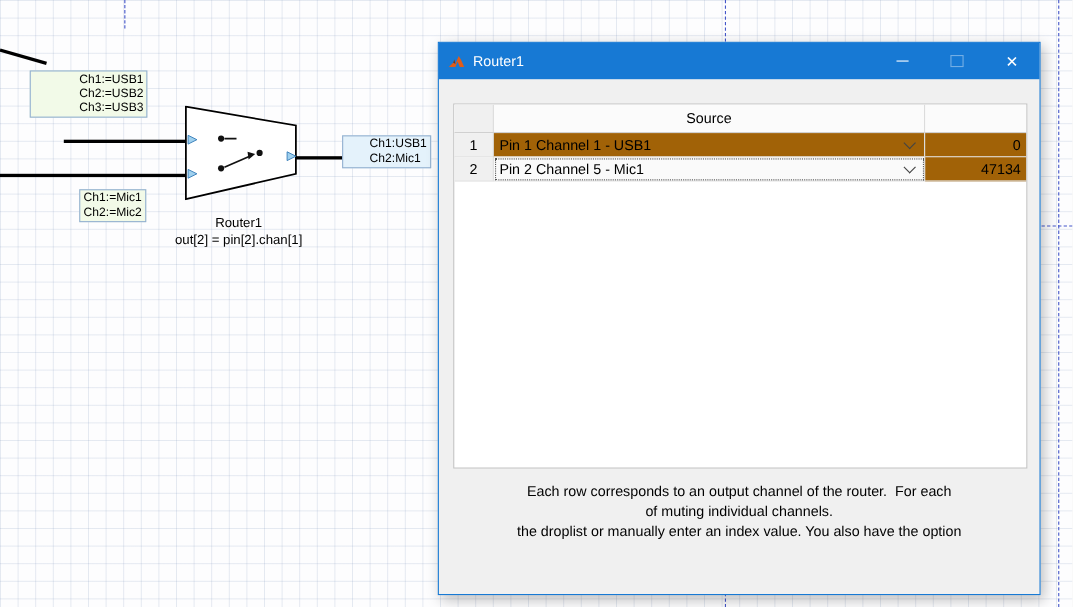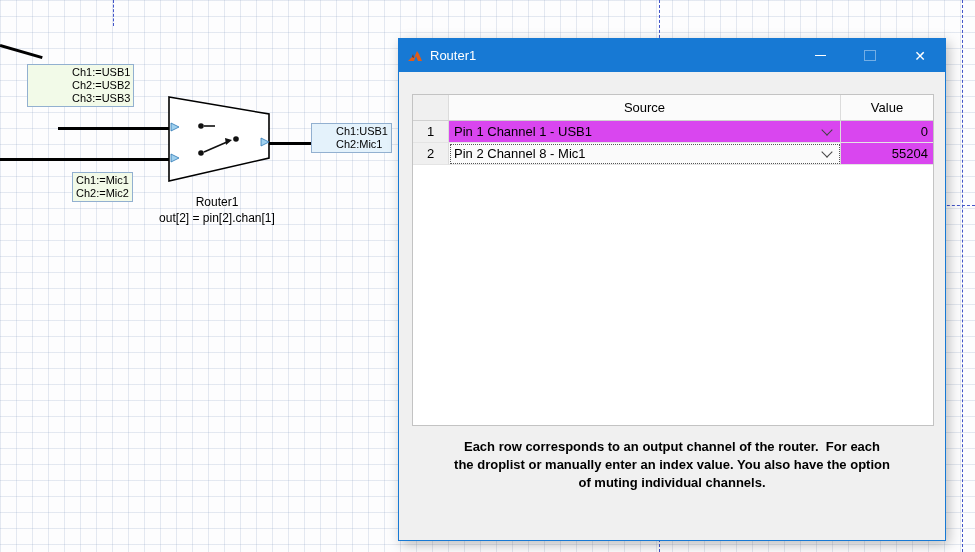--- a/index.html
+++ b/index.html
@@ -55,35 +55,35 @@
   .grid-table{
     position:absolute;left:13px;top:55px;width:522px;height:332px;
     background:#fff;border:1px solid #c3c3c3;box-sizing:border-box;overflow:hidden;text-align:center;
   }
   .thead{display:flex;height:26px;background:#fbfbfb;border-bottom:1px solid #d0d0d0;box-sizing:border-box;}
   .th{box-sizing:border-box;border-right:1px solid #dcdcdc;display:flex;align-items:center;justify-content:center;font-size:13px;color:#000;}
   .th-index{width:36px;background:#f0f0f0;}
   .th-source{width:392px;}
   .th-value{width:92px;border-right:none;}
   .trow{display:flex;height:22px;}
-  .td{box-sizing:border-box;border-right:1px solid #dcdcdc;border-bottom:1px solid #e4e4e4;font-size:13px;display:flex;align-items:center;color:#000;background:#d946ef;}
+  .td{box-sizing:border-box;border-right:1px solid #dcdcdc;border-bottom:1px solid #e4e4e4;font-size:13px;display:flex;align-items:center;color:#000;background:#a16207;}
   .td-index{width:36px;justify-content:center;background:#f0f0f0;}
   .td-source{width:392px;padding-left:5px;position:relative;}
   .td-value{width:92px;justify-content:flex-end;padding-right:5px;border-right:none;}
   .selected-cell{outline:1px dotted #555;outline-offset:-2px;background:#fafafa;}
   .chevron{
     position:absolute;right:9px;top:5px;width:7px;height:7px;
     border-right:1.4px solid #444;border-bottom:1.4px solid #444;
     transform:rotate(45deg);
   }
   .desc{
     position:absolute;left:8px;right:8px;top:399px;
     text-align:center;font-size:13px;line-height:18px;color:#000;
   }
-  .desc div{white-space:pre-wrap;font-weight:bold;}
+  .desc div{white-space:pre-wrap;}
 </style>
 </head>
 <body>
 
 <div class="canvas"></div>
 
 <div class="wire wire-diag" style="left:0;top:44px;width:44px;"></div>
 <div class="wire" style="left:58px;top:127px;width:115px;"></div>
 <div class="wire" style="left:0;top:158px;width:172px;"></div>
 <div class="wire" style="left:269px;top:142px;width:44px;"></div>
@@ -147,41 +147,40 @@
       <span class="win-btn">
         <span class="close-glyph">✕</span>
       </span>
     </span>
   </div>
 
   <div class="grid-table">
     <div class="thead">
       <div class="th th-index"></div>
       <div class="th th-source">Source</div>
-      <div class="th th-value">Value</div>
     </div>
 
     <div class="trow">
       <div class="td td-index">1</div>
       <div class="td td-source">
         <span>Pin 1 Channel 1 - USB1</span>
         <span class="chevron"></span>
       </div>
       <div class="td td-value">0</div>
     </div>
 
     <div class="trow">
       <div class="td td-index">2</div>
       <div class="td td-source selected-cell">
-        <span>Pin 2 Channel 8 - Mic1</span>
+        <span>Pin 2 Channel 5 - Mic1</span>
         <span class="chevron"></span>
       </div>
-      <div class="td td-value">55204</div>
+      <div class="td td-value">47134</div>
     </div>
   </div>
 
   <div class="desc">
     <div>Each row corresponds to an output channel of the router.  For each</div>
+    <div>of muting individual channels.</div>
     <div>the droplist or manually enter an index value. You also have the option</div>
-    <div>of muting individual channels.</div>
   </div>
 
 </div>
 
 </body></html>

